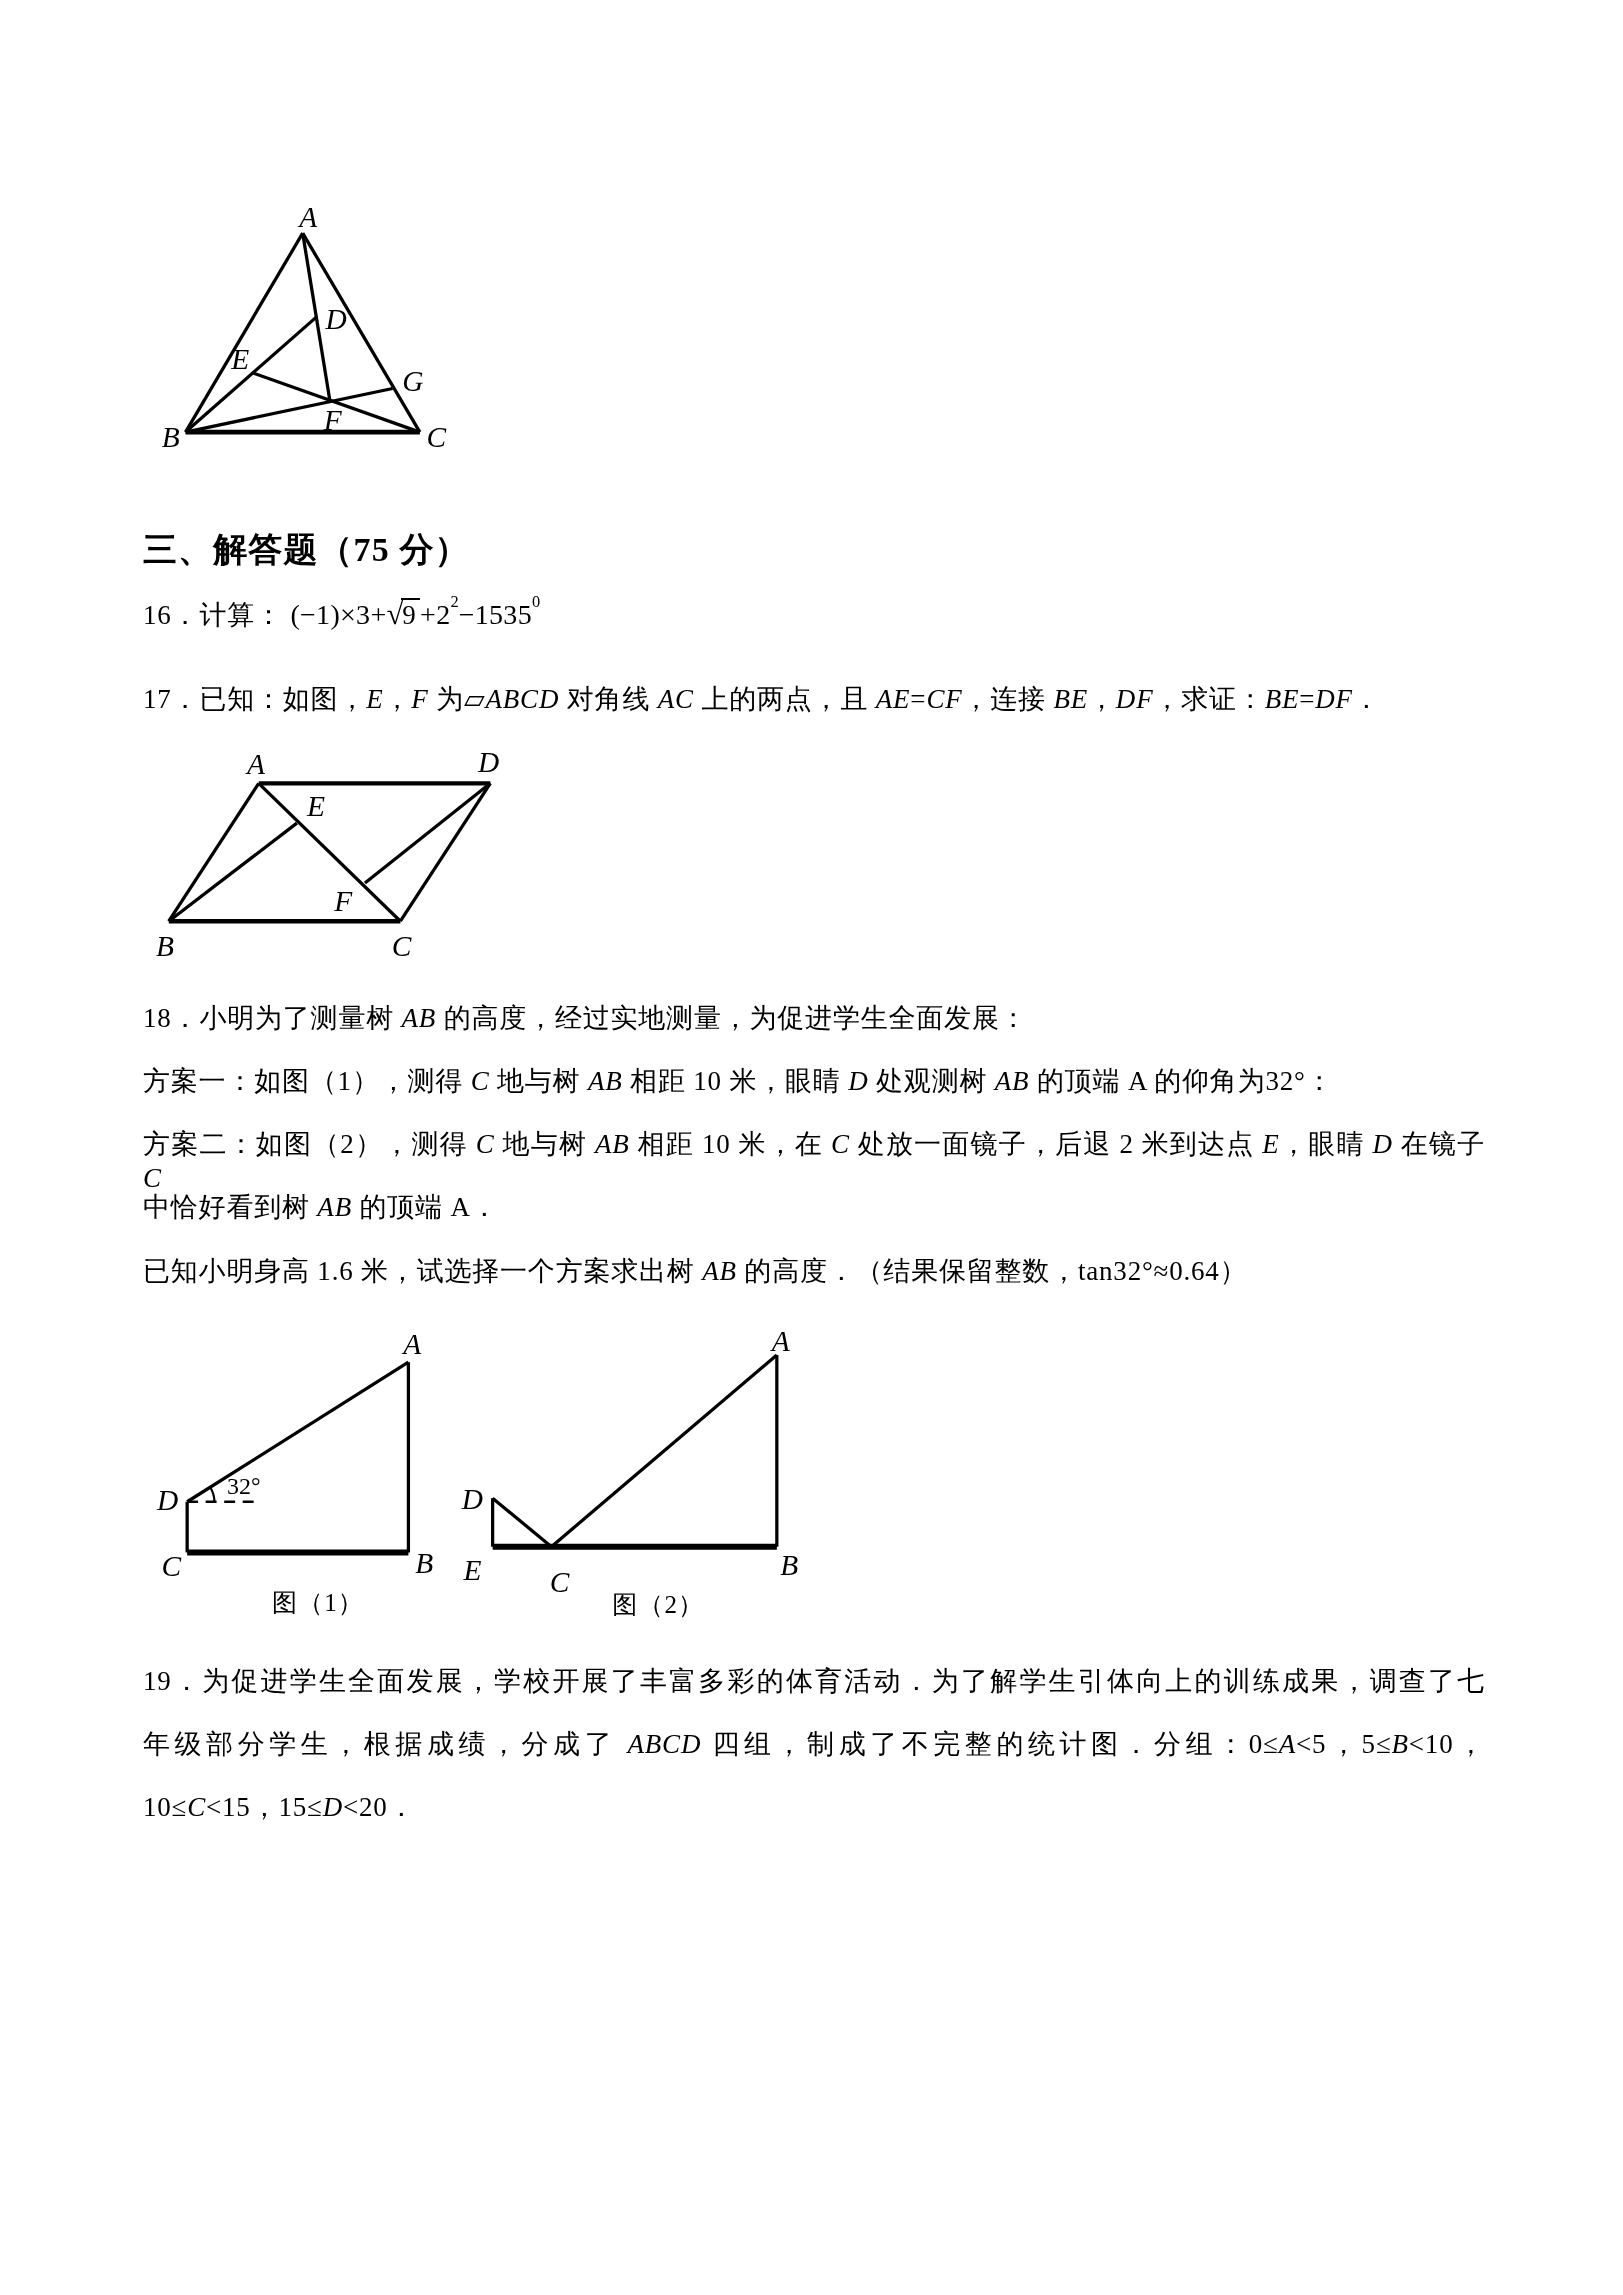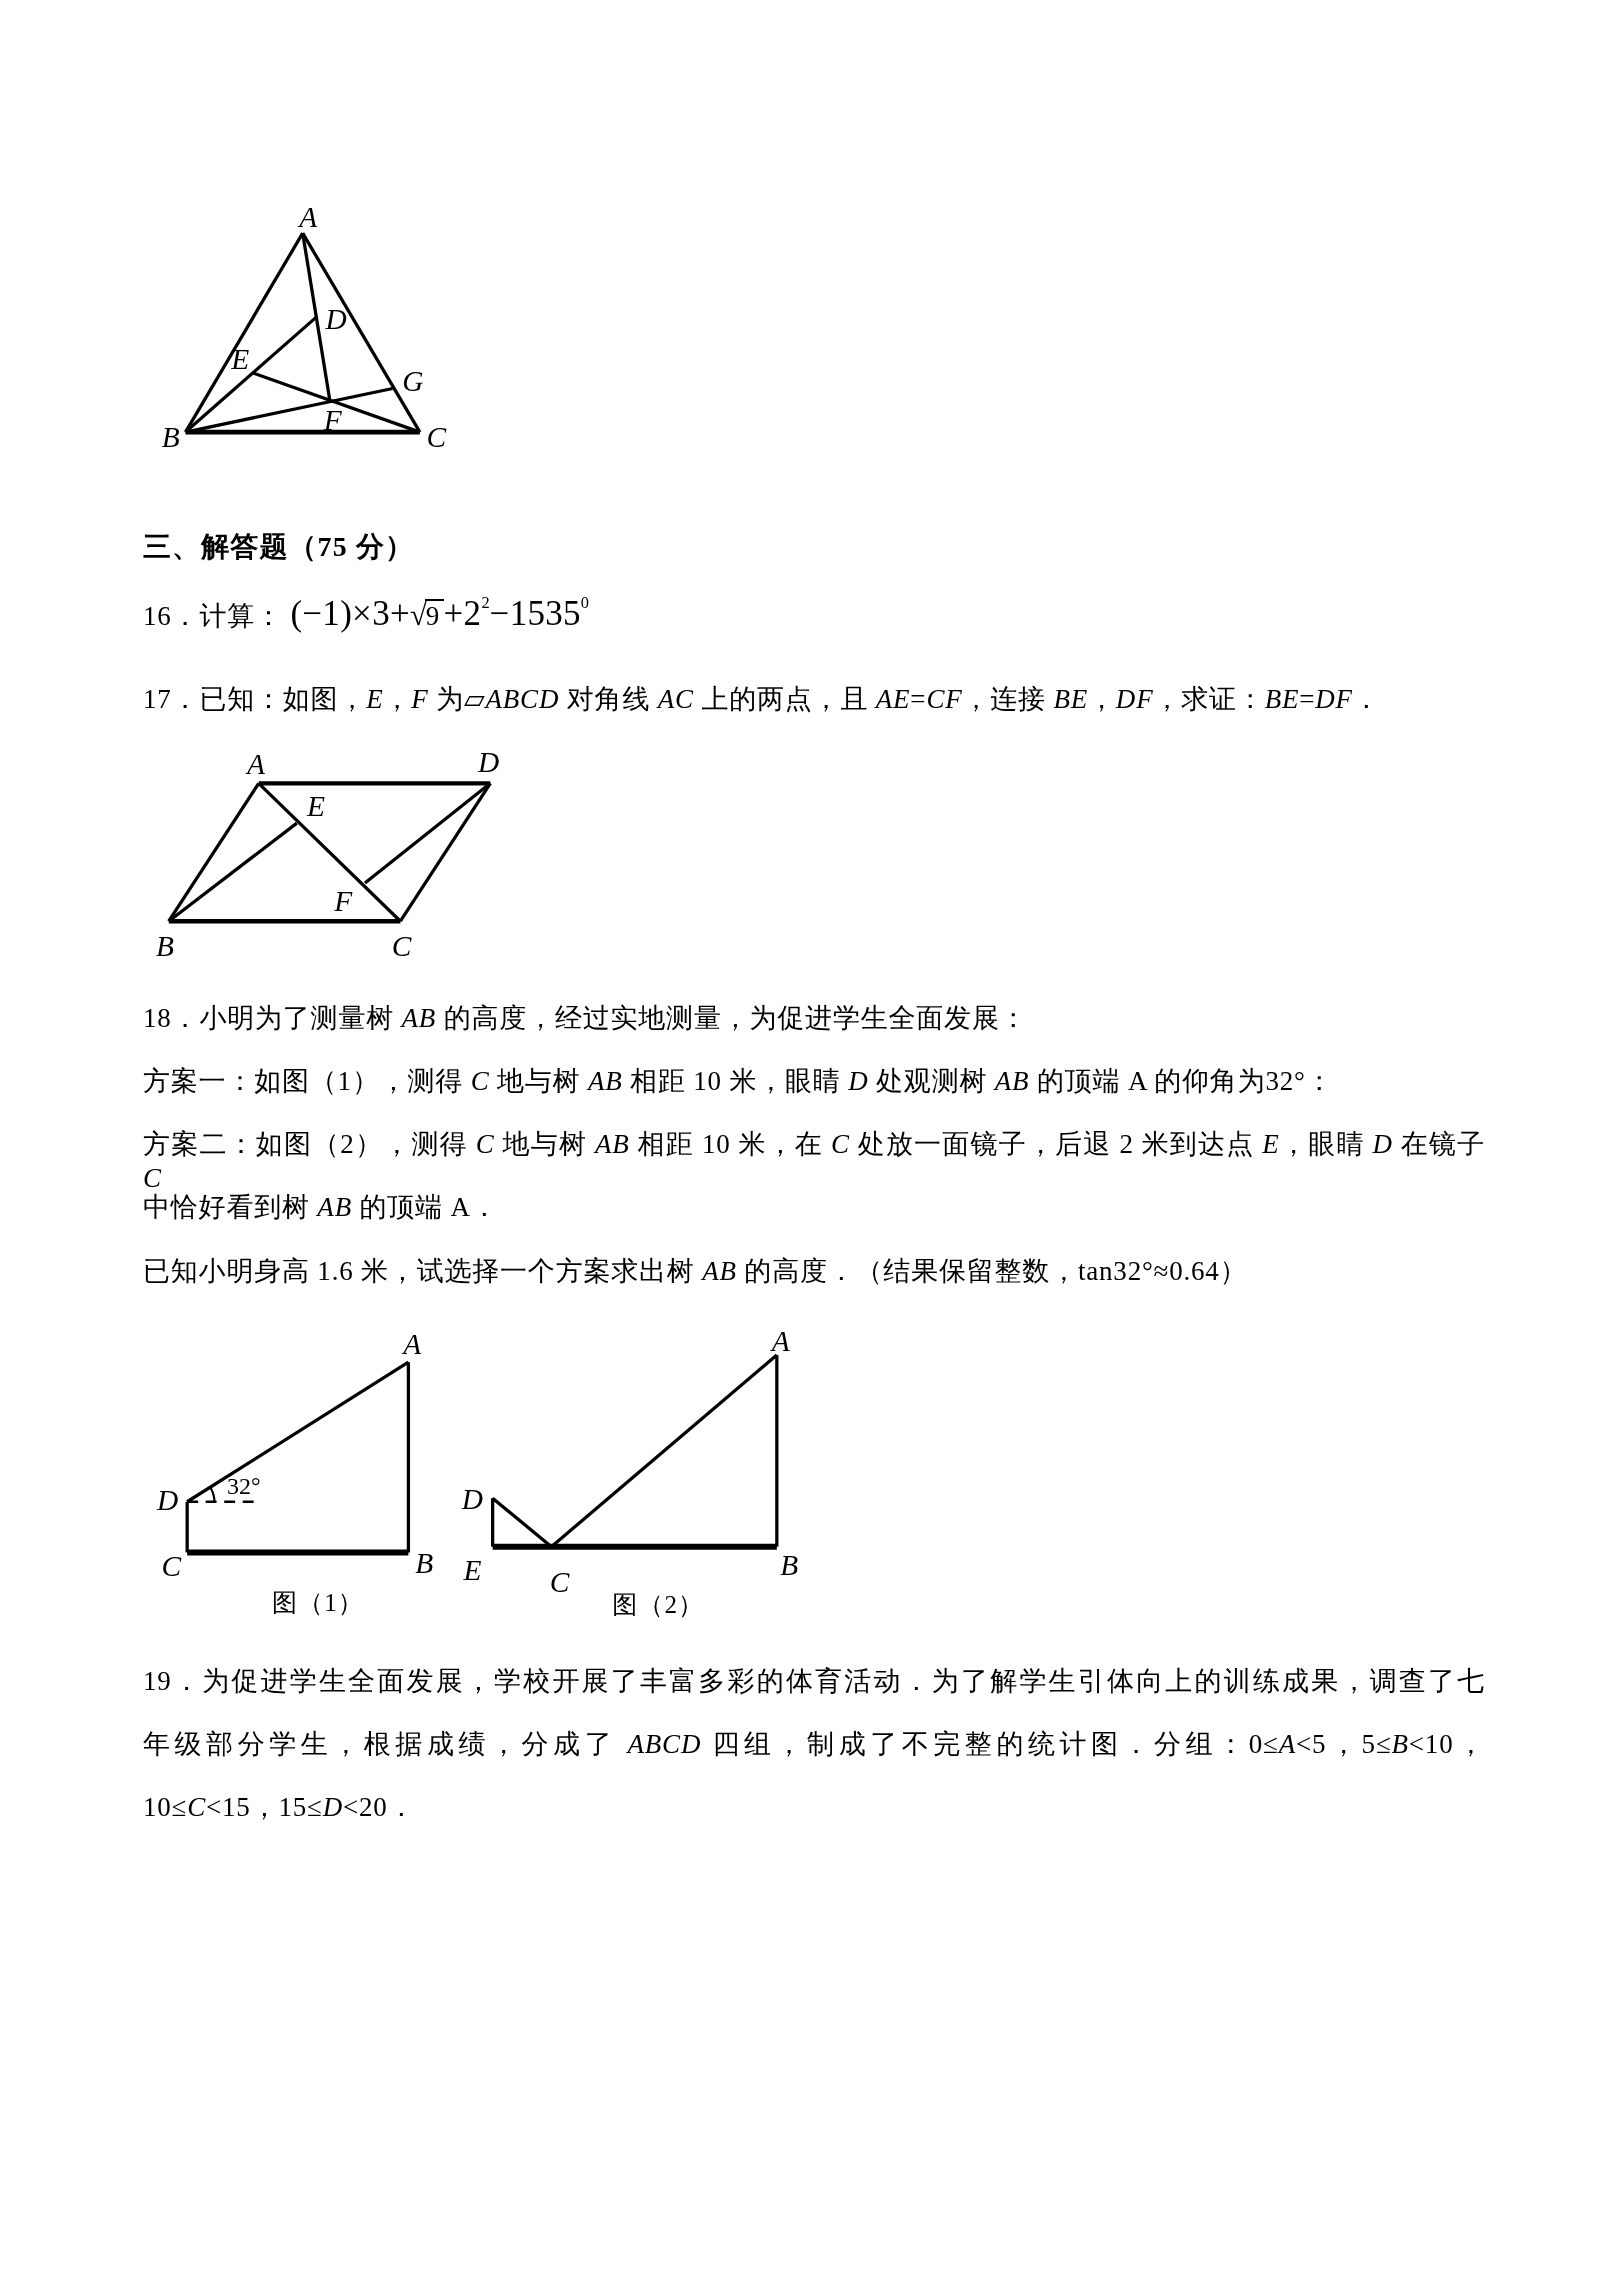--- a/index.html
+++ b/index.html
@@ -8,24 +8,24 @@
     width:1623px;height:2295px;
     background:#ffffff;color:#000000;
     font-family:"Liberation Serif","DejaVu Serif",serif;
   }
   .line{
     position:absolute;left:143px;
     font-size:27px;line-height:1.25;letter-spacing:0.8px;
     white-space:nowrap;color:#000;
   }
   .just{white-space:normal;width:1342px;text-align:justify;text-align-last:justify;}
-  .hdr{font-weight:bold;font-size:28px;letter-spacing:1.1px;}
+  .hdr{font-weight:bold;font-size:34px;letter-spacing:1.1px;}
   .it{font-style:italic;font-family:"Liberation Serif","DejaVu Serif",serif;}
   .sup{font-size:16.4px;vertical-align:17.4px;letter-spacing:0;}
-  .math{font-size:35px;letter-spacing:0.3px;}
+  .math{font-size:28px;letter-spacing:0.3px;}
   .rad{display:inline-block;white-space:nowrap;letter-spacing:0;}
   .radsign{font-size:30.5px;margin-right:-2.2px;}
   .radnum{display:inline-block;font-size:27px;border-top:2.2px solid #000;padding:1.1px 4.4px 0 1.1px;line-height:1.05;}
   svg.fig{position:absolute;overflow:visible;}
   svg.fig line, svg.fig path{stroke:#000;fill:none;}
   svg.fig text{
     font-family:"Liberation Serif","DejaVu Serif",serif;
     font-style:italic;font-size:54px;fill:#000;
   }
   svg.fig text.cap{font-style:normal;font-size:46px;letter-spacing:2px;}

